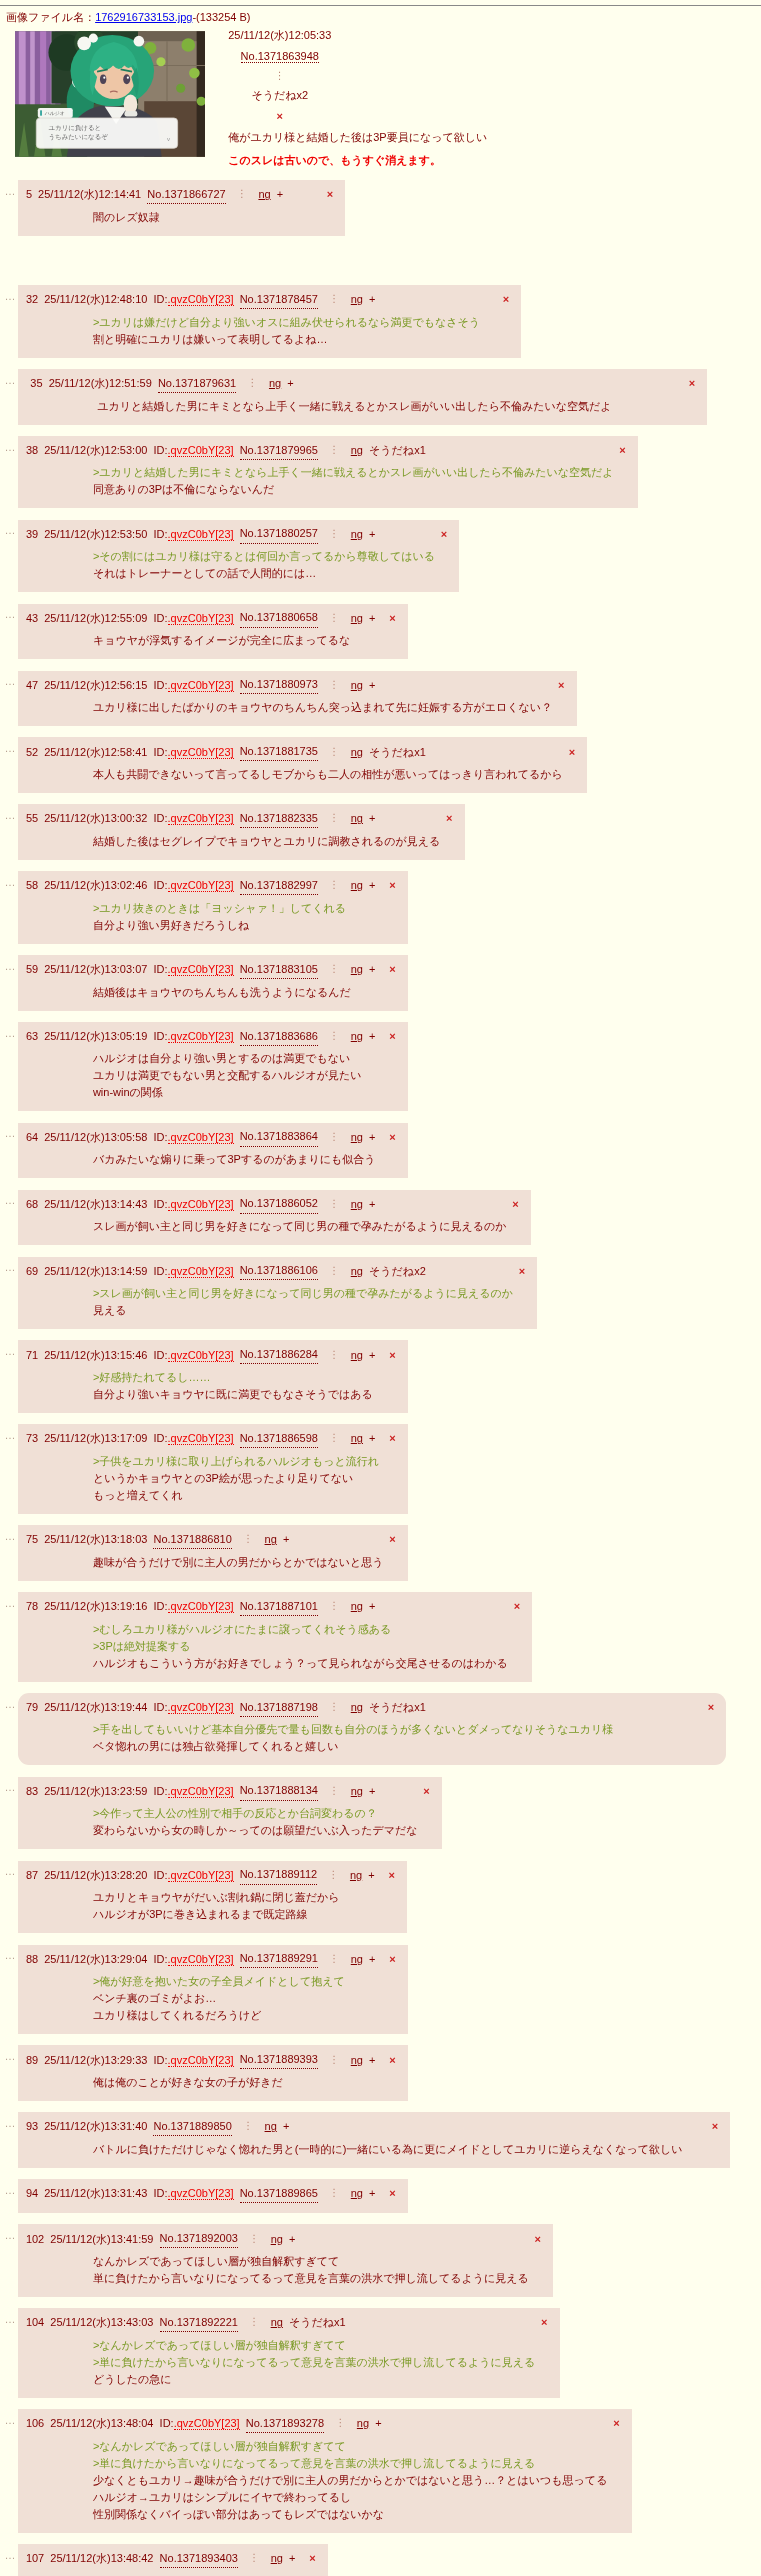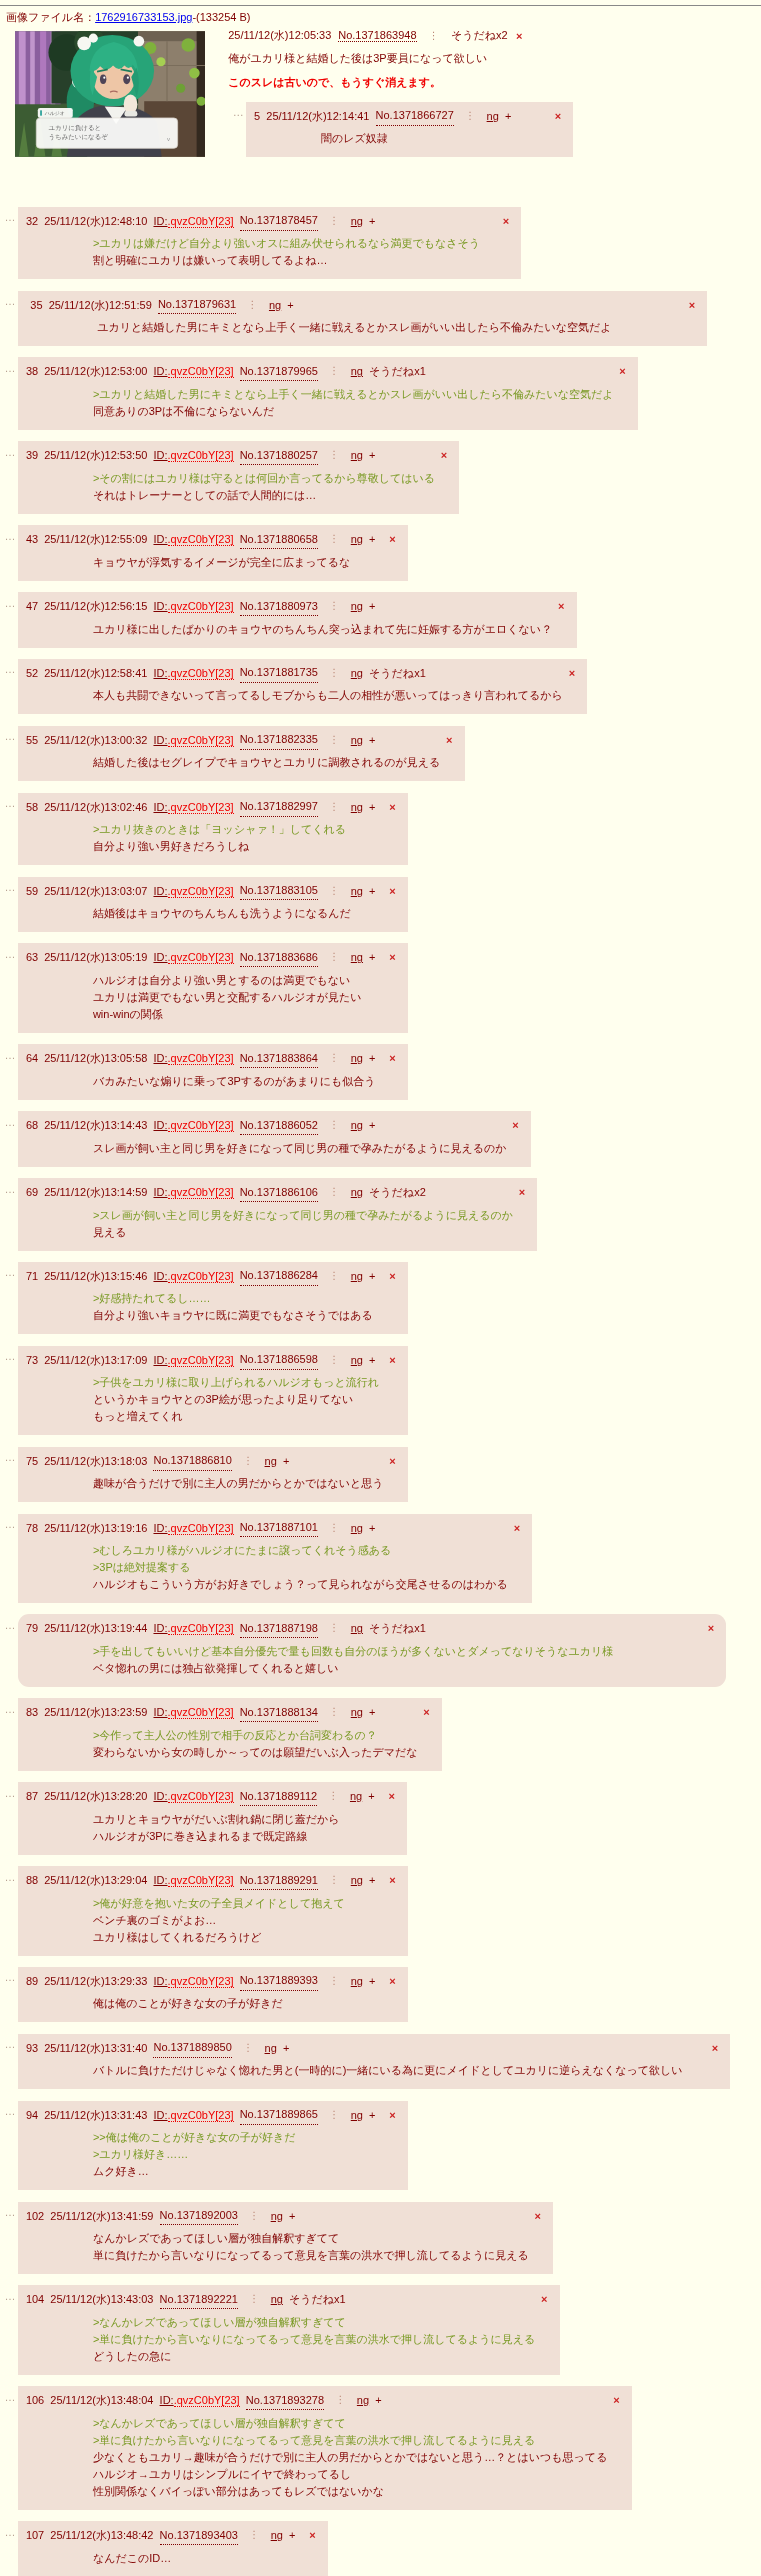--- a/index.html
+++ b/index.html
@@ -7,39 +7,39 @@
     width:761px;height:2576px;overflow:hidden;
     background:#ffffee;color:#800000;
     font-family:"Liberation Sans","DejaVu Sans",sans-serif;
     font-size:11px;
   }
   .top-rule{border:none;border-top:0.8px solid #888;margin:5.3px 0 3.8px 0;}
   .file-line{margin:1.5px 0 3px 6.1px;}
   .file-line a{color:#0000ee;text-decoration:underline;}
   .thread{position:relative;}
   .thumb{float:left;margin:3px 23px 6.1px 15.2px;display:block;line-height:0;cursor:pointer;}
-  .op-head{display:flex;align-items:center;gap:6.9px;margin-top:3px;white-space:nowrap;width:fit-content;}
+  .op-head{display:flex;align-items:center;gap:6.9px;margin-top:3px;white-space:nowrap;width:fit-content;flex-direction:column;}
   .op-body{margin:6.9px 0 0 0;line-height:17px;}
   .op-warning{margin:7.6px 0 0 0;color:#f00000;font-weight:bold;}
   .dotted{border-bottom:0.8px dotted #800000;cursor:pointer;}
   .menu-icon{color:#bb8877;margin:0 5.3px;cursor:pointer;font-size:10px;}
   .ng{color:#800000;text-decoration:underline;cursor:pointer;text-align:right;}
   .plus{cursor:pointer;}
   .del{color:#cc2222;font-weight:bold;cursor:pointer;padding:0 1.5px;}
   .first-reply{margin-top:12.2px;}
   .replies{clear:left;padding-top:38px;}
   .reply-row{display:flex;align-items:flex-start;margin:0 0 11.4px 0;padding-left:4.6px;}
   .marker{flex:0 0 13.7px;color:#b8a193;padding-top:4.6px;cursor:pointer;}
   .post{
     flex:0 0 auto;display:inline-block;background:#f0e0d6;
     padding:4.6px 10.7px 10px 7.6px;max-width:712px;box-sizing:border-box;
   }
   .phead{display:flex;align-items:center;gap:6.1px;line-height:18.3px;white-space:nowrap;}
   .spacer{flex:1;}
-  .idp{color:#800000;text-decoration:underline;}
+  .idp{color:#800000;}
   .idv{color:#ee0000;border-bottom:0.8px dotted #ee0000;cursor:pointer;}
   .pbody{margin:4.6px 13.7px 0 67px;line-height:17px;}
   .line{min-height:17px;}
   .line.q{color:#789922;}
   .soudane{cursor:pointer;}
   .form-row{margin:6.9px 0 0 24.4px;display:flex;gap:6.9px;align-items:flex-start;}
   .submit-btn{width:123px;height:18.3px;border:0.8px solid #76766a;background:#fdfdf6;border-radius:0;}
   .comment-box{width:446px;height:17px;border:0.8px solid #b0a89e;border-radius:6.9px;background:#fff;box-sizing:border-box;}
 </style>
 </head>
@@ -648,25 +648,20 @@
         <span class="pnum">94</span>
         <span class="pdate">25/11/12(水)13:31:43</span>
         <span class="pid"><span class="idp">ID:</span><span class="idv">.qvzC0bY[23]</span></span>
         <span class="dotted pno">No.1371889865</span>
         <span class="menu-icon">⋮</span>
         <a class="ng">ng</a>
         <span class="plus">+</span>
         <span class="spacer"></span>
         <span class="del">×</span>
       </div>
-      <blockquote class="pbody">
-            <div class="line q">&gt;&gt;俺は俺のことが好きな女の子が好きだ</div>
-            <div class="line q">&gt;ユカリ様好き……</div>
-            <div class="line">ムク好き…</div>
-          </blockquote>
     </div>
   </div>
 
   <div class="reply-row">
     <span class="marker">…</span>
     <div class="post">
       <div class="phead">
         <span class="pnum">102</span>
         <span class="pdate">25/11/12(水)13:41:59</span>
 

